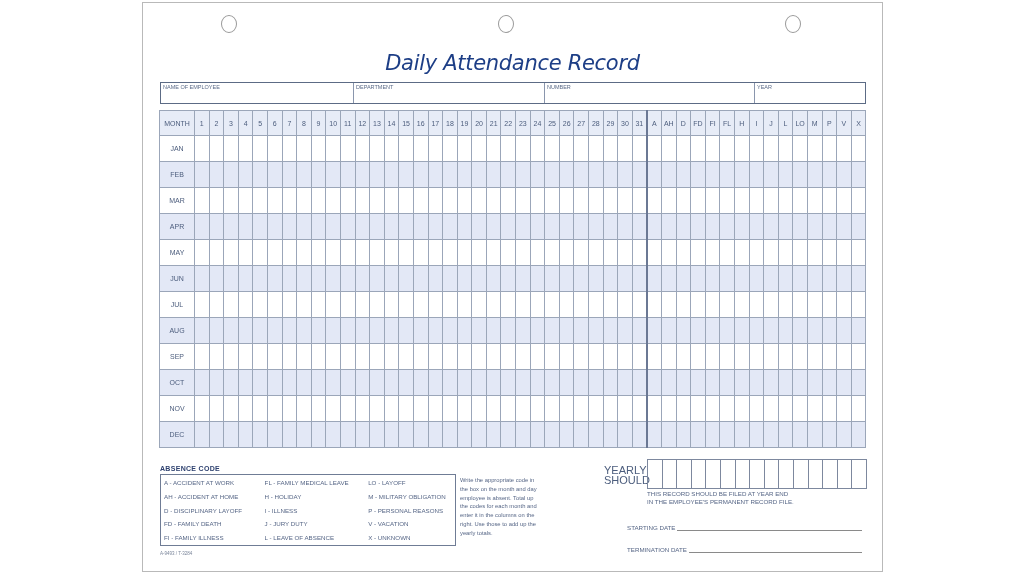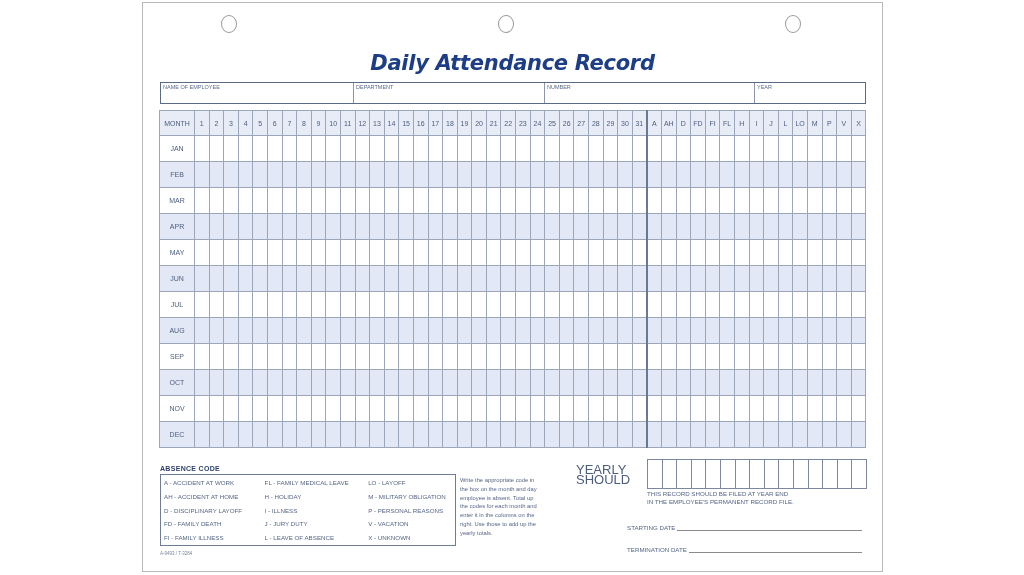--- a/index.html
+++ b/index.html
@@ -1,31 +1,31 @@
 <!DOCTYPE html>
 <html><head>
 <meta charset="utf-8">
 <style>
   html, body { margin:0; padding:0; background:#ffffff; }
   body { width:1024px; height:575px; position:relative; overflow:hidden; font-family:"Liberation Sans", sans-serif; color:#4a5a78; }
   .sheet { position:absolute; left:142px; top:2px; width:741px; height:570px; border:1px solid #b9b9b9; background:#fff; box-sizing:border-box; }
   .hole { position:absolute; top:12px; width:16px; height:18px; border:1px solid #9a9a9a; border-radius:50%; box-sizing:border-box; }
-  .title { position:absolute; left:0; width:100%; top:48px; text-align:center; font-family:"DejaVu Sans", sans-serif; font-weight:bold; font-style:italic; font-size:21px; color:#1d3e86; letter-spacing:-0.3px; }
+  .title { position:absolute; left:0; width:100%; top:48px; text-align:center; font-family:"DejaVu Sans", sans-serif; font-weight:normal; font-style:italic; font-size:21px; color:#1d3e86; letter-spacing:-0.3px; }
   .info { position:absolute; left:160px; top:82px; width:706px; height:22px; border:1px solid #5c6b85; box-sizing:border-box; display:flex; }
   .info .f { border-right:1px solid #8a96ad; font-size:5.5px; padding:1px 2px; color:#5a6a88; box-sizing:border-box; }
   .info .f:last-child { border-right:none; }
   table.grid { position:absolute; left:159px; top:110px; border-collapse:collapse; table-layout:fixed; }
   table.grid td { border:1px solid #9ba6b9; padding:0; text-align:center; font-size:7px; color:#4c5d7d; height:26px; box-sizing:border-box; }
   table.grid tr.hdr td { background:#e7ecf7; height:25px; }
   table.grid tr.shade td { background:#e3e8f6; }
   table.grid td.m { width:35px; font-size:7px; }
   table.grid td.d { width:14.6px; }
   table.grid td.c { width:14.6px; }
   table.grid td.sep { border-left:2px solid #6b7894; }
-  .yearly-label { position:absolute; left:576px; top:465px; font-size:13px; line-height:10px; text-align:center; width:40px; color:#4c5d7d; }
+  .yearly-label { position:absolute; left:604px; top:465px; font-size:11px; line-height:10px; text-align:center; width:40px; color:#4c5d7d; }
   table.totals { position:absolute; left:647px; top:459px; border-collapse:collapse; table-layout:fixed; }
   table.totals td { border:1px solid #7d889e; width:14.6px; height:29px; padding:0; box-sizing:border-box; }
   .abs-title { position:absolute; left:160px; top:465px; font-size:7px; font-weight:bold; color:#2f4270; letter-spacing:0.3px; }
   .abs-box { position:absolute; left:160px; top:474px; width:296px; height:72px; border:1px solid #6f7c95; box-sizing:border-box; display:flex; padding:4px 3px; }
   .abs-col { display:flex; flex-direction:column; justify-content:space-between; font-size:6.2px; color:#566686; }
   .abs-col:nth-child(1) { width:102px; }
   .abs-col:nth-child(2) { width:105px; }
   .abs-col:nth-child(3) { width:85px; }
   .instr { position:absolute; left:460px; top:476px; width:80px; font-size:5.8px; line-height:8.8px; color:#566686; }
   .file-note { position:absolute; left:647px; top:490px; font-size:6.2px; line-height:8px; color:#566686; }

